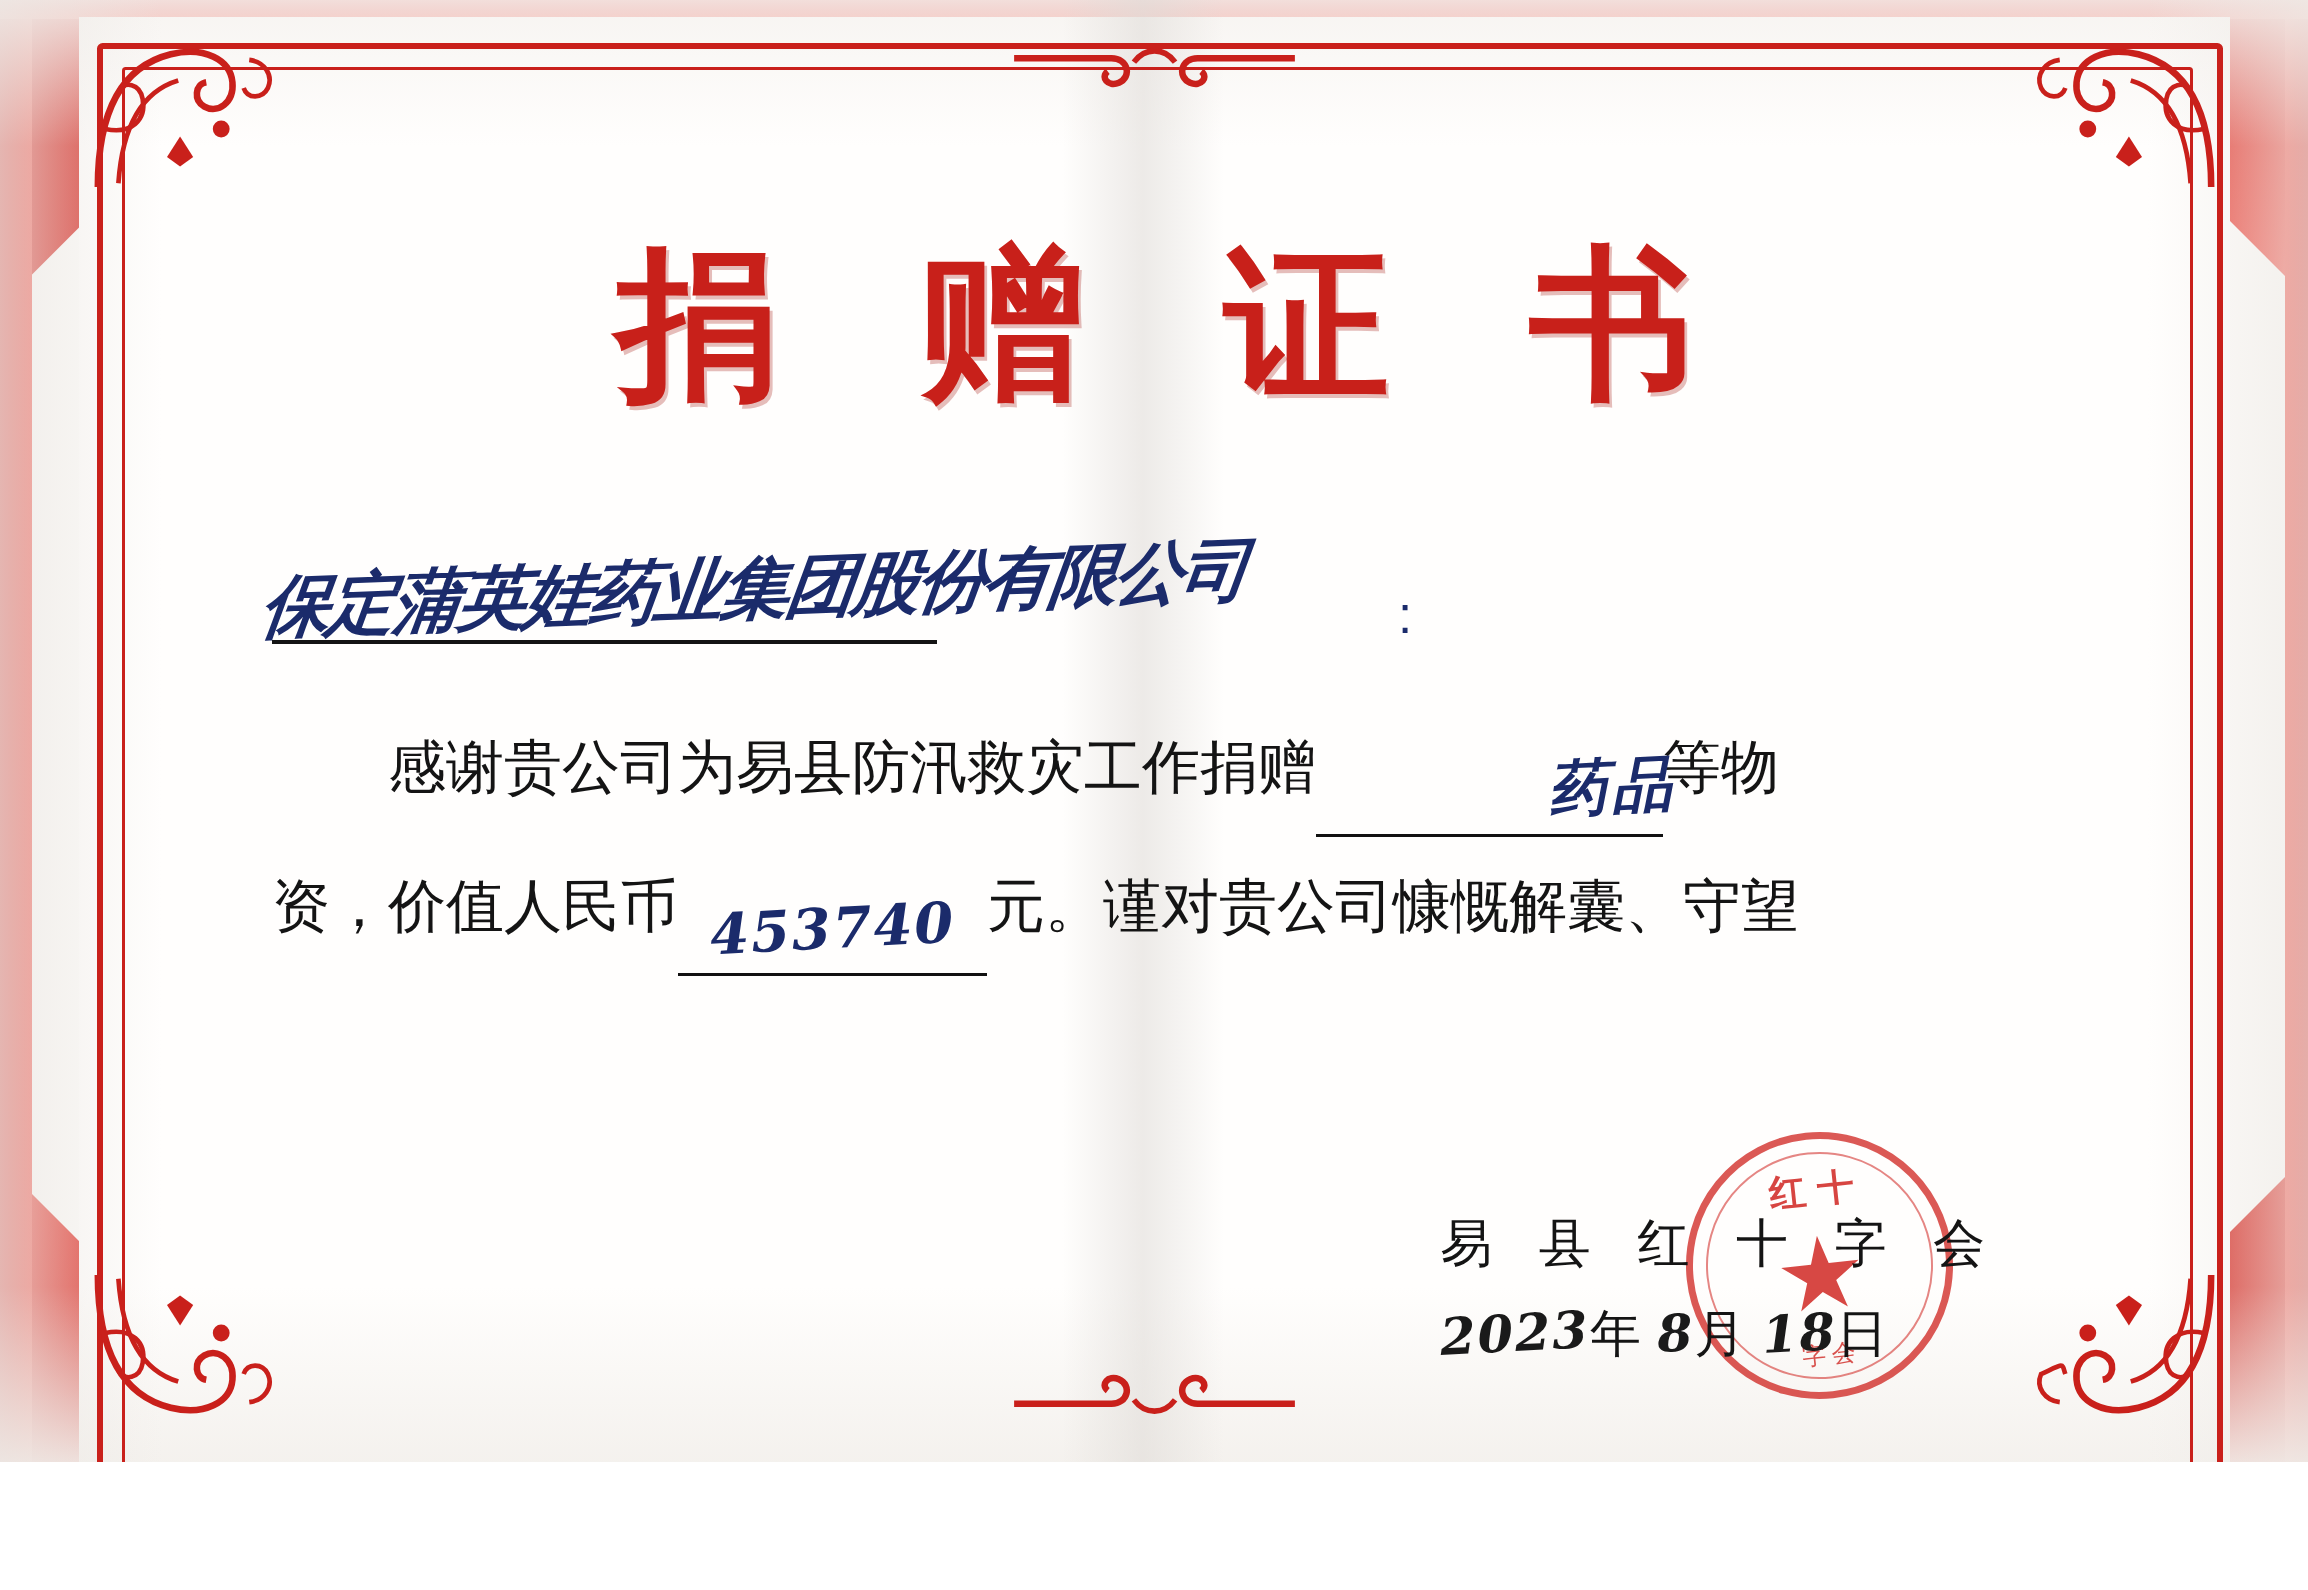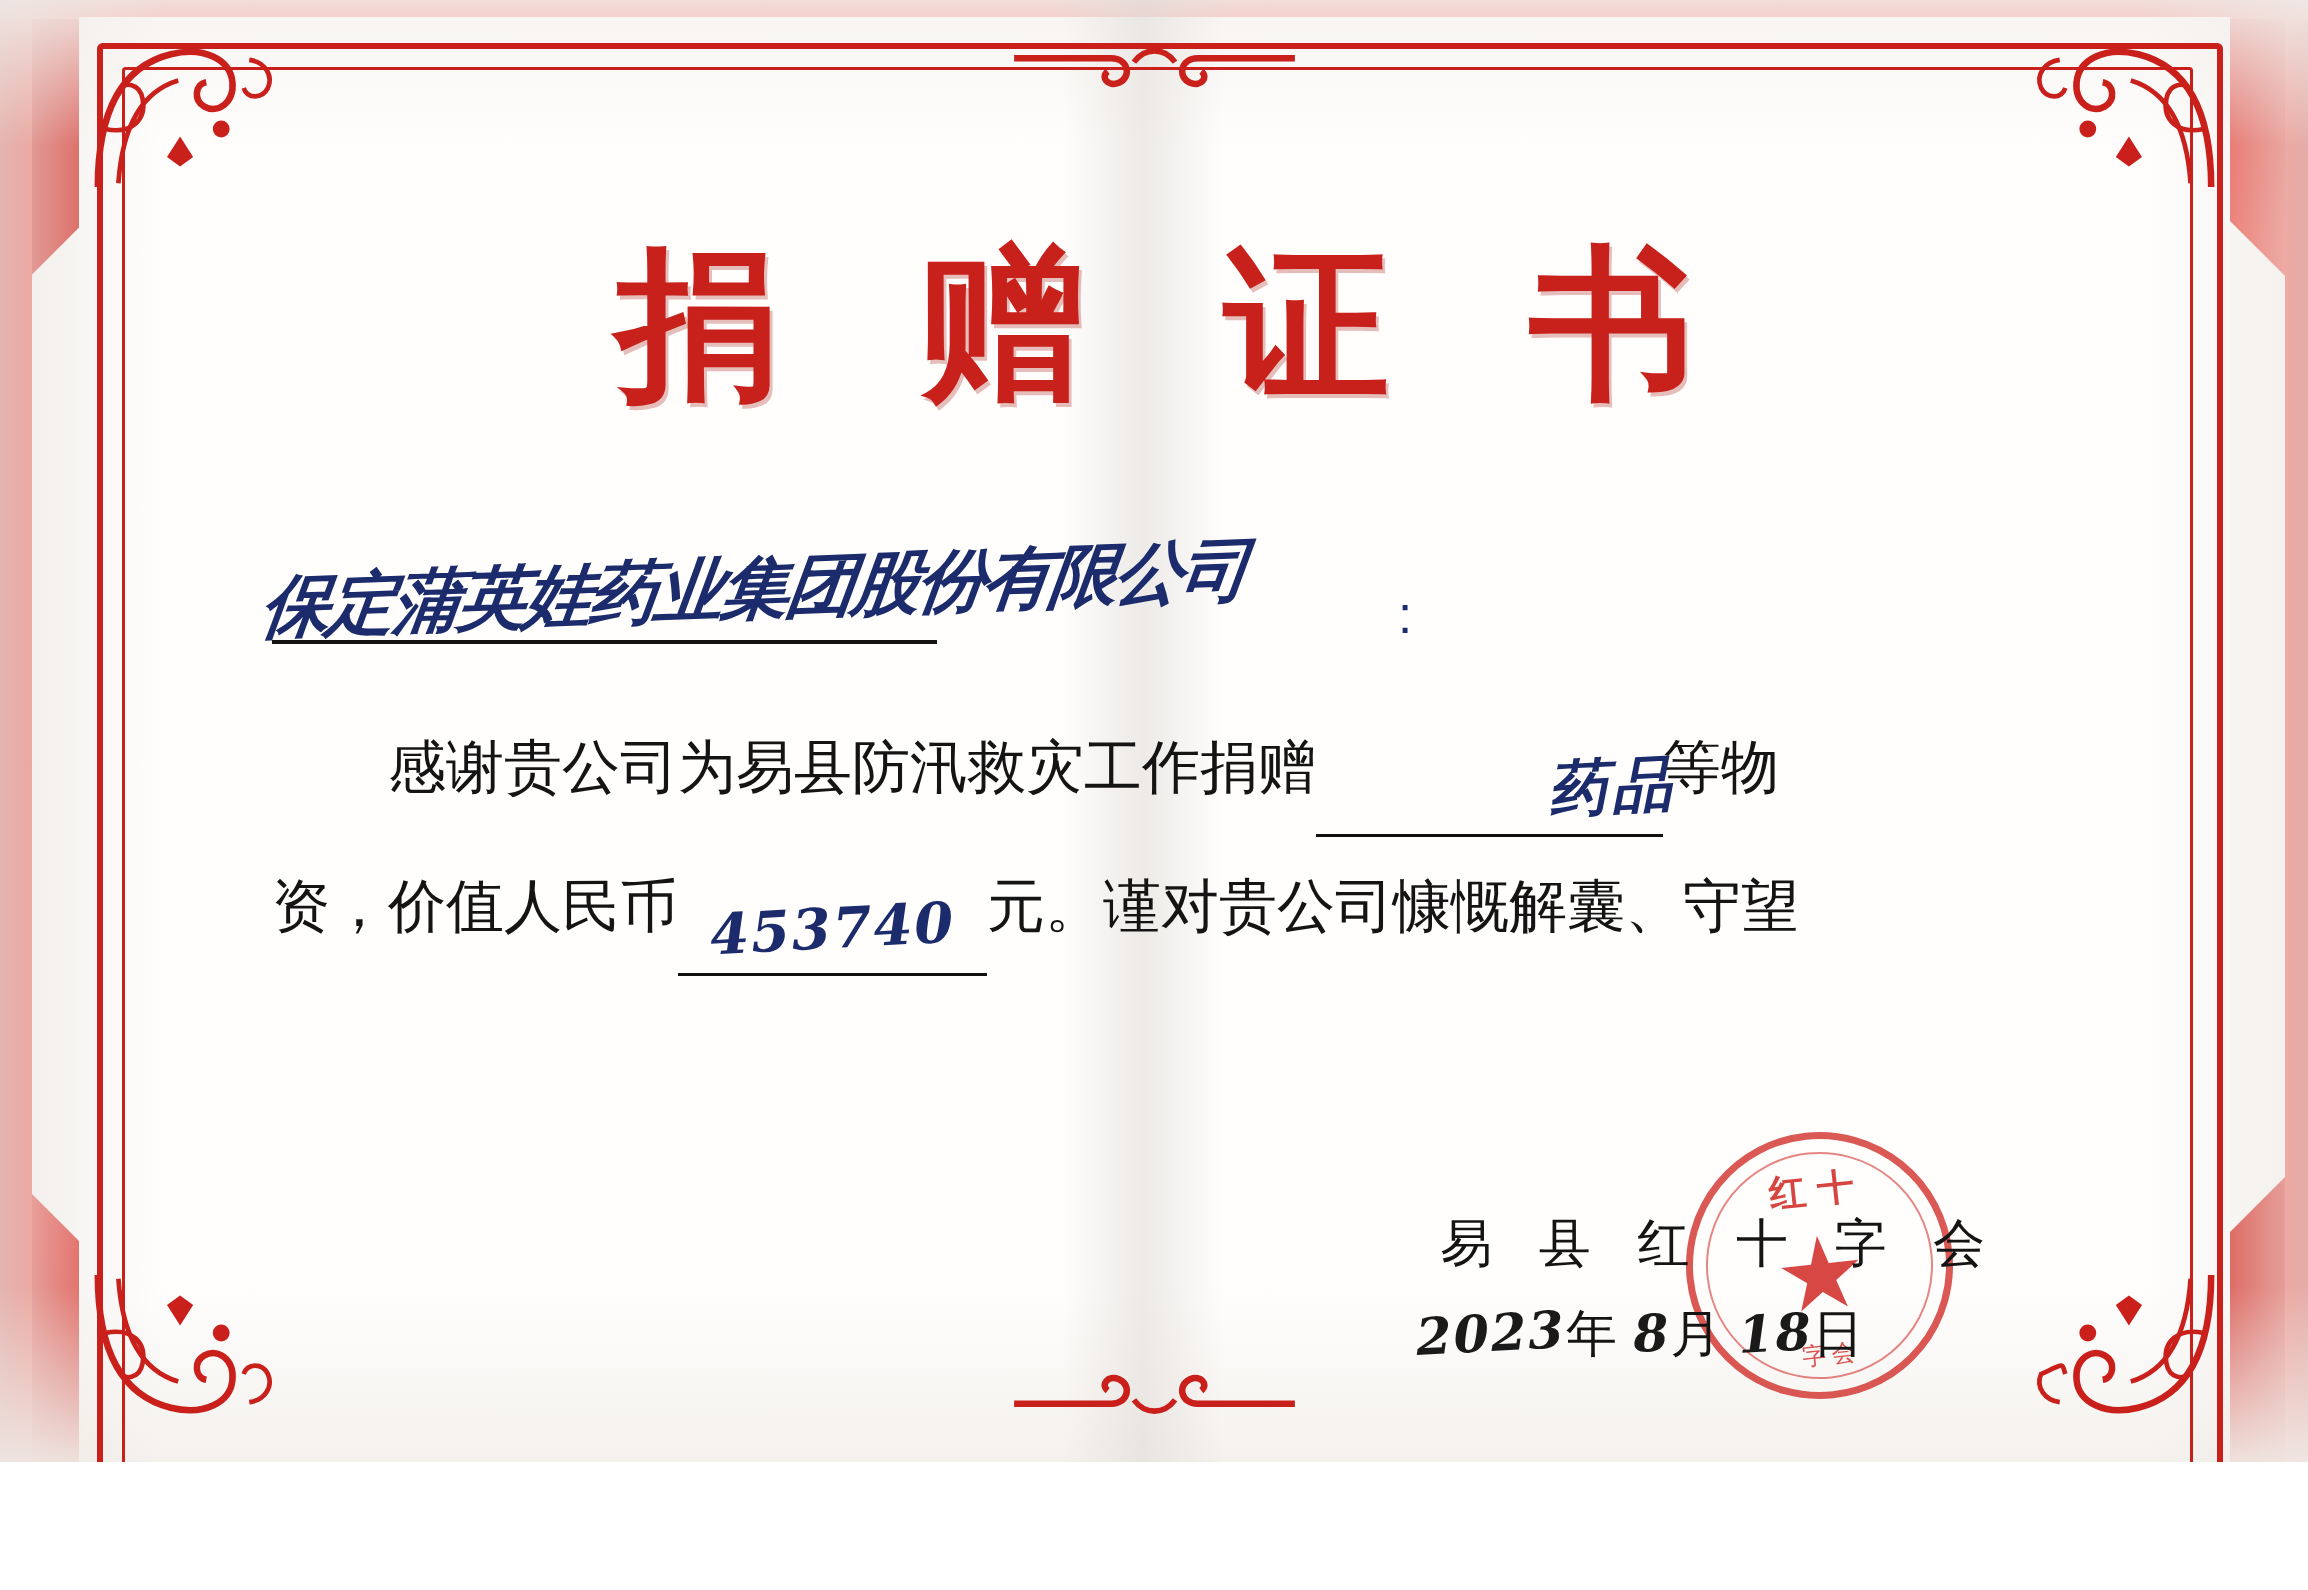--- a/index.html
+++ b/index.html
@@ -245,21 +245,20 @@
     right: 309px;
     top: 1209px;
     text-align: left;
     color: #141414;
     font-family: "DejaVu Sans", "Liberation Sans", sans-serif;
   }
   .issuer-name {
     font-size: 52px;
     letter-spacing: 15px;
     white-space: nowrap;
-    margin-left: 24px;
   }
   .issuer-date {
     margin-top: 20.6px;
     font-size: 51px;
     white-space: nowrap;
   }
   .issuer-date .hw {
     font-family: "DejaVu Serif", serif;
     font-style: italic;
     font-weight: 700;

